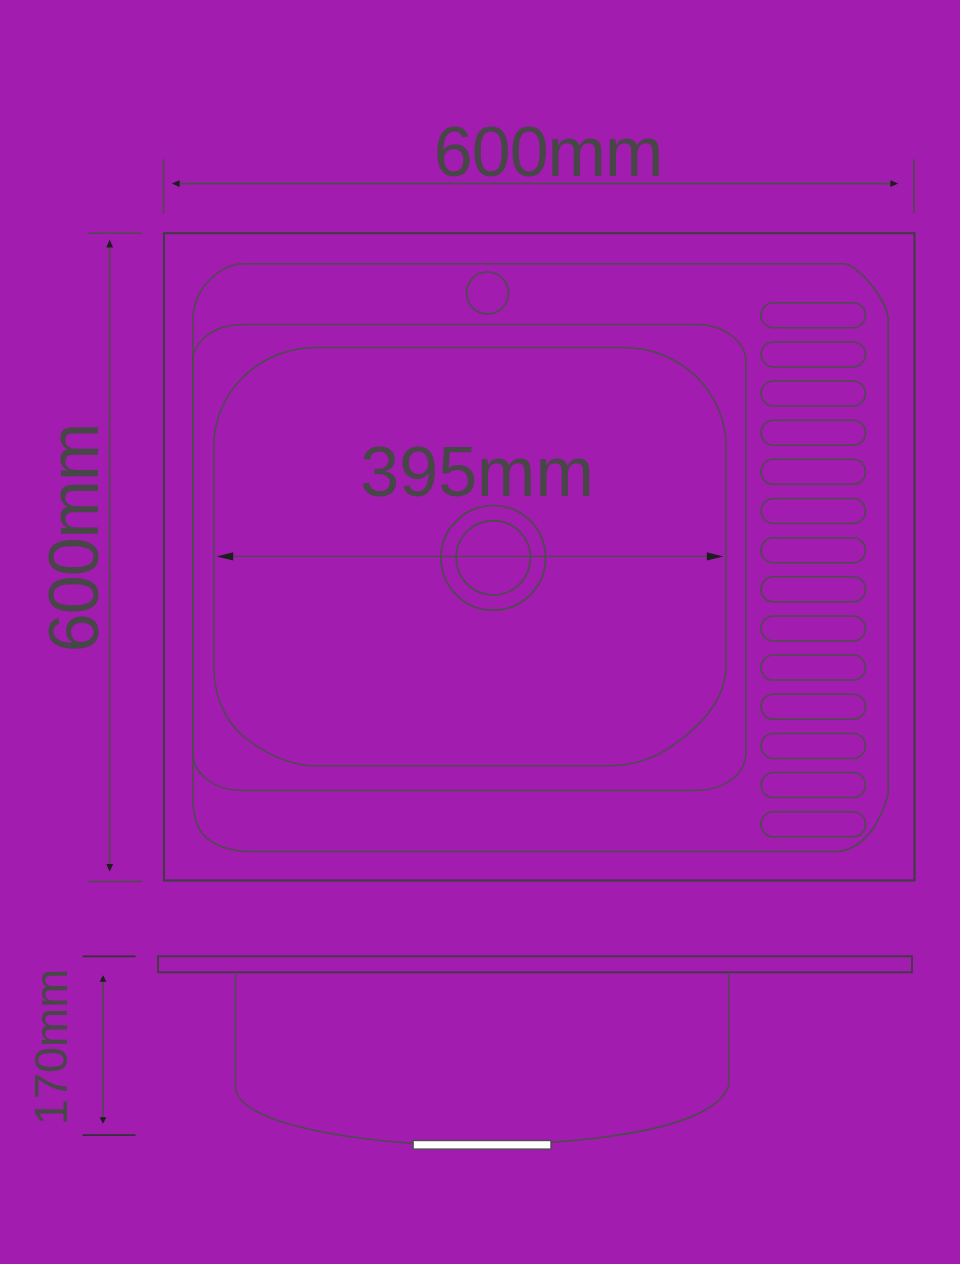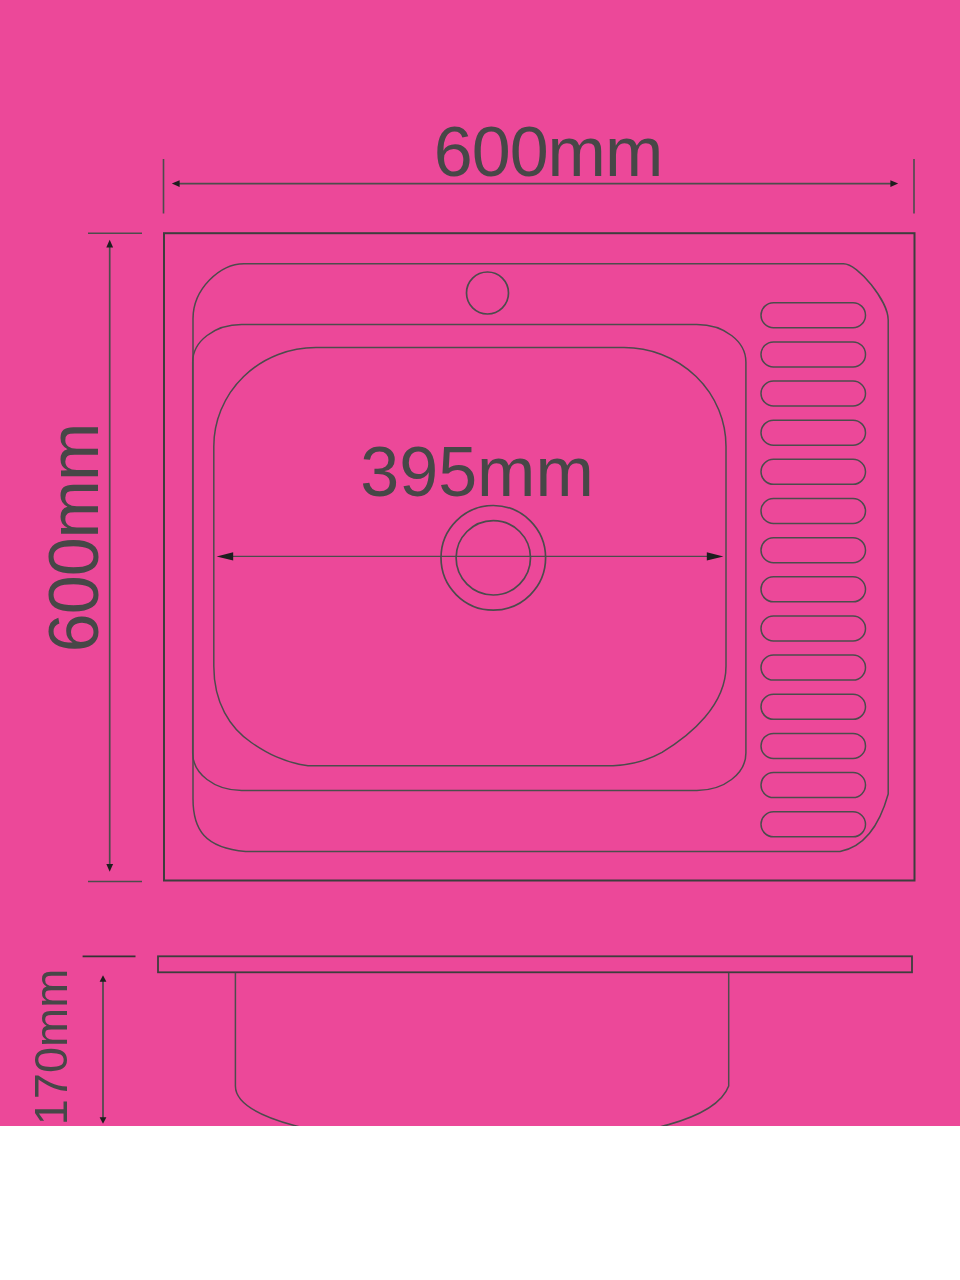--- a/index.html
+++ b/index.html
@@ -1,16 +1,16 @@
 <!DOCTYPE html>
 <html><head>
 <meta charset="utf-8">
 <style>
   html,body{margin:0;padding:0;background:#ffffff;}
-  .page{width:960px;height:1126px;position:relative;background:#ec4899;overflow:hidden;}
+  .page{width:960px;height:1264px;position:relative;background:#a21caf;overflow:hidden;}
   text{font-family:"Liberation Sans", sans-serif;fill:#474747;}
 </style>
 </head>
 <body>
 <div class="page">
 <svg width="960" height="1280" viewBox="0 0 960 1280" xmlns="http://www.w3.org/2000/svg">
 
 <line x1="163.5" y1="159" x2="163.5" y2="213.5" stroke="#4c4c4c" stroke-width="1.6"></line>
 
 <line x1="914" y1="159" x2="914" y2="213.5" stroke="#4c4c4c" stroke-width="1.6"></line>

